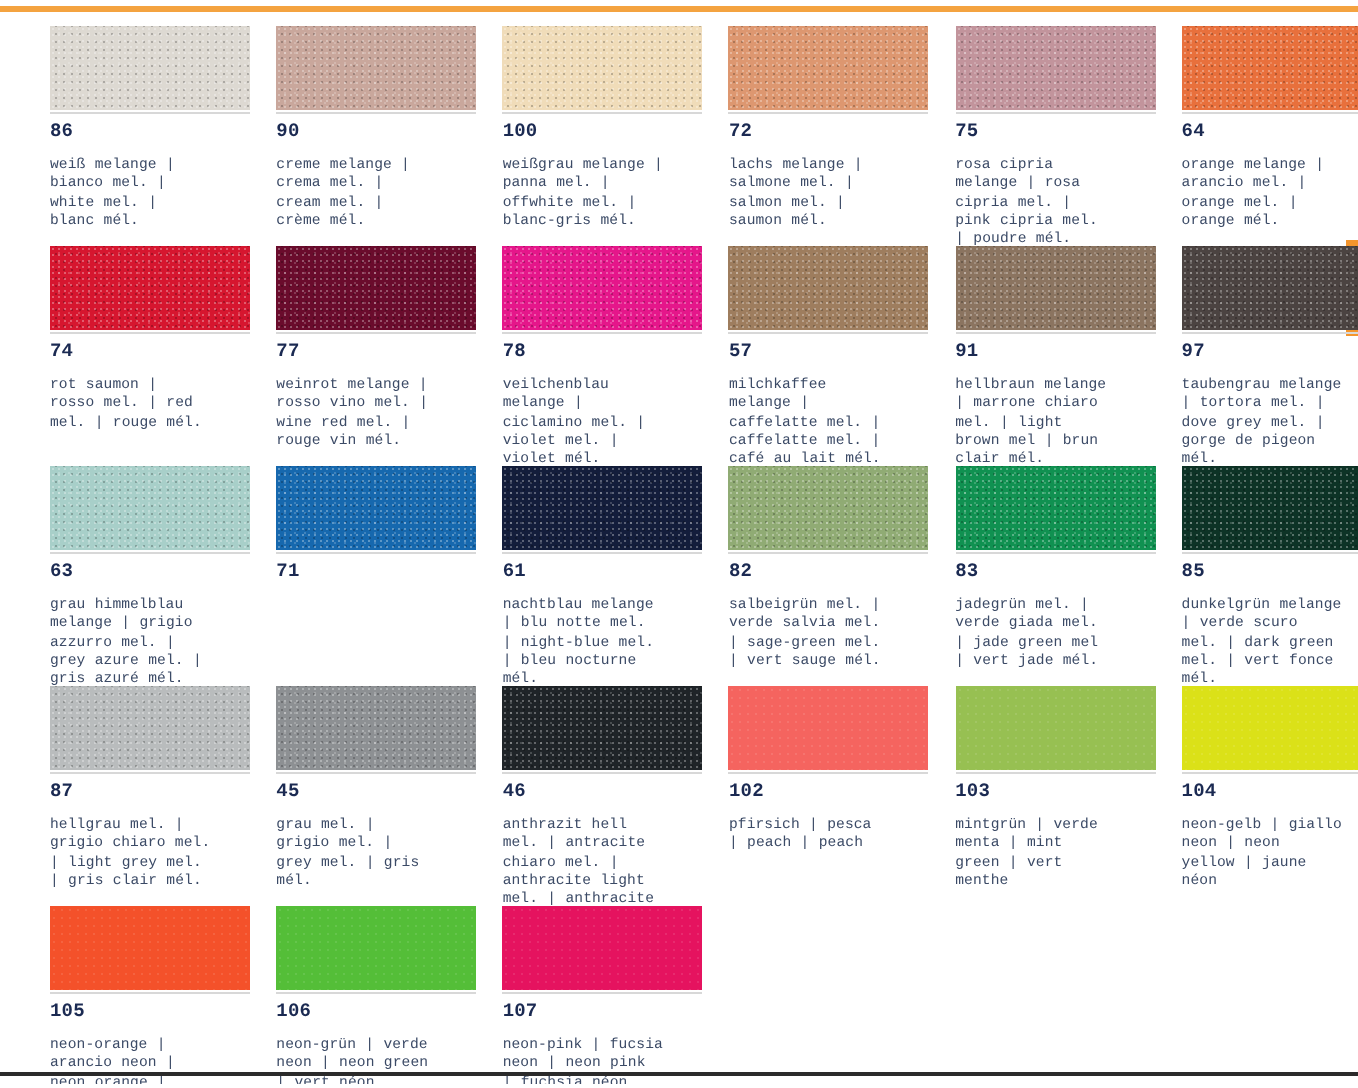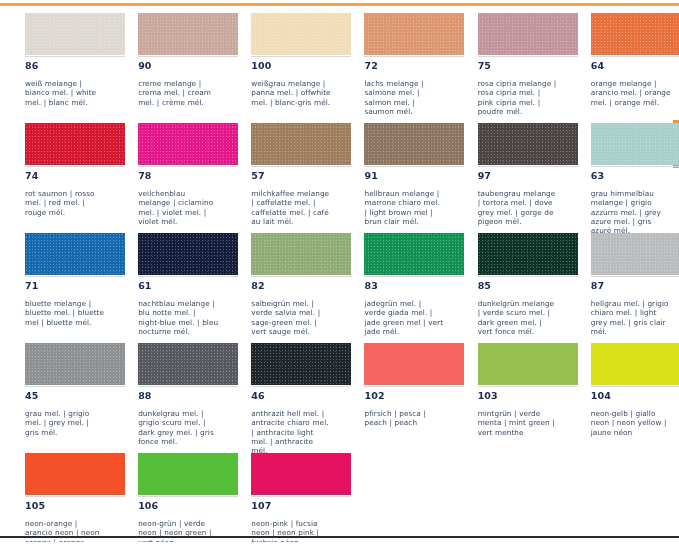--- a/index.html
+++ b/index.html
@@ -37,20 +37,21 @@
     width: 679px;
     display: grid;
     grid-template-columns: repeat(6, 113.16px);
     grid-auto-rows: 110px;
   }
   .cell {
     position: relative;
     padding-left: 25px;
     padding-right: 8px;
     box-sizing: border-box;
+    font-family: Liberation Mono, monospace;
   }
   .swatch {
     width: 100px;
     height: 42px;
     display: block;
   }
   .divider {
     width: 100px;
     height: 1px;
     background: #d8d8d8;
@@ -132,20 +133,26 @@
       <div class="code">64</div>
       <div class="desc">orange melange | arancio mel. | orange mel. | orange mél.</div>
     </div>
     <div class="cell">
       <div class="swatch" style="background: radial-gradient(rgba(255, 255, 255, 0.3) 0.6px, transparent 0.7px) 0px 0px / 3px 3px, radial-gradient(rgba(0, 0, 0, 0.22) 0.6px, transparent 0.7px) 1px 2px / 4px 4px, radial-gradient(rgba(255, 255, 255, 0.18) 0.5px, transparent 0.6px) 2px 1px / 5px 5px rgb(214, 22, 47);"></div>
       <div class="divider"></div>
       <div class="code">74</div>
       <div class="desc">rot saumon | rosso mel. | red mel. | rouge mél.</div>
     </div>
     <div class="cell">
+      <div class="swatch" style="background: radial-gradient(rgba(255, 255, 255, 0.3) 0.6px, transparent 0.7px) 0px 0px / 3px 3px, radial-gradient(rgba(0, 0, 0, 0.22) 0.6px, transparent 0.7px) 1px 2px / 4px 4px, radial-gradient(rgba(255, 255, 255, 0.18) 0.5px, transparent 0.6px) 2px 1px / 5px 5px rgb(106, 11, 44);"></div>
+      <div class="divider"></div>
+      <div class="code">77</div>
+      <div class="desc">weinrot melange | rosso vino mel. | wine red mel. | rouge vin mél.</div>
+    </div>
+    <div class="cell">
       <div class="swatch" style="background: radial-gradient(rgba(255, 255, 255, 0.3) 0.6px, transparent 0.7px) 0px 0px / 3px 3px, radial-gradient(rgba(0, 0, 0, 0.22) 0.6px, transparent 0.7px) 1px 2px / 4px 4px, radial-gradient(rgba(255, 255, 255, 0.18) 0.5px, transparent 0.6px) 2px 1px / 5px 5px rgb(229, 22, 138);"></div>
       <div class="divider"></div>
       <div class="code">78</div>
       <div class="desc">veilchenblau melange | ciclamino mel. | violet mel. | violet mél.</div>
     </div>
     <div class="cell">
       <div class="swatch" style="background: radial-gradient(rgba(255, 255, 255, 0.3) 0.6px, transparent 0.7px) 0px 0px / 3px 3px, radial-gradient(rgba(0, 0, 0, 0.22) 0.6px, transparent 0.7px) 1px 2px / 4px 4px, radial-gradient(rgba(255, 255, 255, 0.18) 0.5px, transparent 0.6px) 2px 1px / 5px 5px rgb(158, 125, 94);"></div>
       <div class="divider"></div>
       <div class="code">57</div>
       <div class="desc">milchkaffee melange | caffelatte mel. | caffelatte mel. | café au lait mél.</div>
@@ -165,21 +172,20 @@
     <div class="cell">
       <div class="swatch" style="background: radial-gradient(rgba(255, 255, 255, 0.3) 0.6px, transparent 0.7px) 0px 0px / 3px 3px, radial-gradient(rgba(0, 0, 0, 0.22) 0.6px, transparent 0.7px) 1px 2px / 4px 4px, radial-gradient(rgba(255, 255, 255, 0.18) 0.5px, transparent 0.6px) 2px 1px / 5px 5px rgb(168, 207, 201);"></div>
       <div class="divider"></div>
       <div class="code">63</div>
       <div class="desc">grau himmelblau melange | grigio azzurro mel. | grey azure mel. | gris azuré mél.</div>
     </div>
     <div class="cell">
       <div class="swatch" style="background: radial-gradient(rgba(255, 255, 255, 0.3) 0.6px, transparent 0.7px) 0px 0px / 3px 3px, radial-gradient(rgba(0, 0, 0, 0.22) 0.6px, transparent 0.7px) 1px 2px / 4px 4px, radial-gradient(rgba(255, 255, 255, 0.18) 0.5px, transparent 0.6px) 2px 1px / 5px 5px rgb(22, 104, 174);"></div>
       <div class="divider"></div>
       <div class="code">71</div>
-      <div class="desc">bluette melange | bluette mel. | bluette mel | bluette mél.</div>
     </div>
     <div class="cell">
       <div class="swatch" style="background: radial-gradient(rgba(255, 255, 255, 0.3) 0.6px, transparent 0.7px) 0px 0px / 3px 3px, radial-gradient(rgba(0, 0, 0, 0.22) 0.6px, transparent 0.7px) 1px 2px / 4px 4px, radial-gradient(rgba(255, 255, 255, 0.18) 0.5px, transparent 0.6px) 2px 1px / 5px 5px rgb(19, 29, 59);"></div>
       <div class="divider"></div>
       <div class="code">61</div>
       <div class="desc">nachtblau melange | blu notte mel. | night-blue mel. | bleu nocturne mél.</div>
     </div>
     <div class="cell">
       <div class="swatch" style="background: radial-gradient(rgba(255, 255, 255, 0.3) 0.6px, transparent 0.7px) 0px 0px / 3px 3px, radial-gradient(rgba(0, 0, 0, 0.22) 0.6px, transparent 0.7px) 1px 2px / 4px 4px, radial-gradient(rgba(255, 255, 255, 0.18) 0.5px, transparent 0.6px) 2px 1px / 5px 5px rgb(144, 171, 116);"></div>
       <div class="divider"></div>
@@ -204,26 +210,20 @@
       <div class="code">87</div>
       <div class="desc">hellgrau mel. | grigio chiaro mel. | light grey mel. | gris clair mél.</div>
     </div>
     <div class="cell">
       <div class="swatch" style="background: radial-gradient(rgba(255, 255, 255, 0.3) 0.6px, transparent 0.7px) 0px 0px / 3px 3px, radial-gradient(rgba(0, 0, 0, 0.22) 0.6px, transparent 0.7px) 1px 2px / 4px 4px, radial-gradient(rgba(255, 255, 255, 0.18) 0.5px, transparent 0.6px) 2px 1px / 5px 5px rgb(141, 144, 147);"></div>
       <div class="divider"></div>
       <div class="code">45</div>
       <div class="desc">grau mel. | grigio mel. | grey mel. | gris mél.</div>
     </div>
     <div class="cell">
-      <div class="swatch" style="background: radial-gradient(rgba(255, 255, 255, 0.3) 0.6px, transparent 0.7px) 0px 0px / 3px 3px, radial-gradient(rgba(0, 0, 0, 0.22) 0.6px, transparent 0.7px) 1px 2px / 4px 4px, radial-gradient(rgba(255, 255, 255, 0.18) 0.5px, transparent 0.6px) 2px 1px / 5px 5px rgb(85, 89, 95);"></div>
-      <div class="divider"></div>
-      <div class="code">88</div>
-      <div class="desc">dunkelgrau mel. | grigio scuro mel. | dark grey mel. | gris fonce mél.</div>
-    </div>
-    <div class="cell">
       <div class="swatch" style="background: radial-gradient(rgba(255, 255, 255, 0.3) 0.6px, transparent 0.7px) 0px 0px / 3px 3px, radial-gradient(rgba(0, 0, 0, 0.22) 0.6px, transparent 0.7px) 1px 2px / 4px 4px, radial-gradient(rgba(255, 255, 255, 0.18) 0.5px, transparent 0.6px) 2px 1px / 5px 5px rgb(31, 36, 40);"></div>
       <div class="divider"></div>
       <div class="code">46</div>
       <div class="desc">anthrazit hell mel. | antracite chiaro mel. | anthracite light mel. | anthracite mél.</div>
     </div>
     <div class="cell">
       <div class="swatch" style="background: radial-gradient(rgba(255, 255, 255, 0.1) 0.5px, transparent 0.6px) 0% 0% / 4px 4px rgb(245, 100, 95);"></div>
       <div class="divider"></div>
       <div class="code">102</div>
       <div class="desc">pfirsich | pesca | peach | peach</div>

